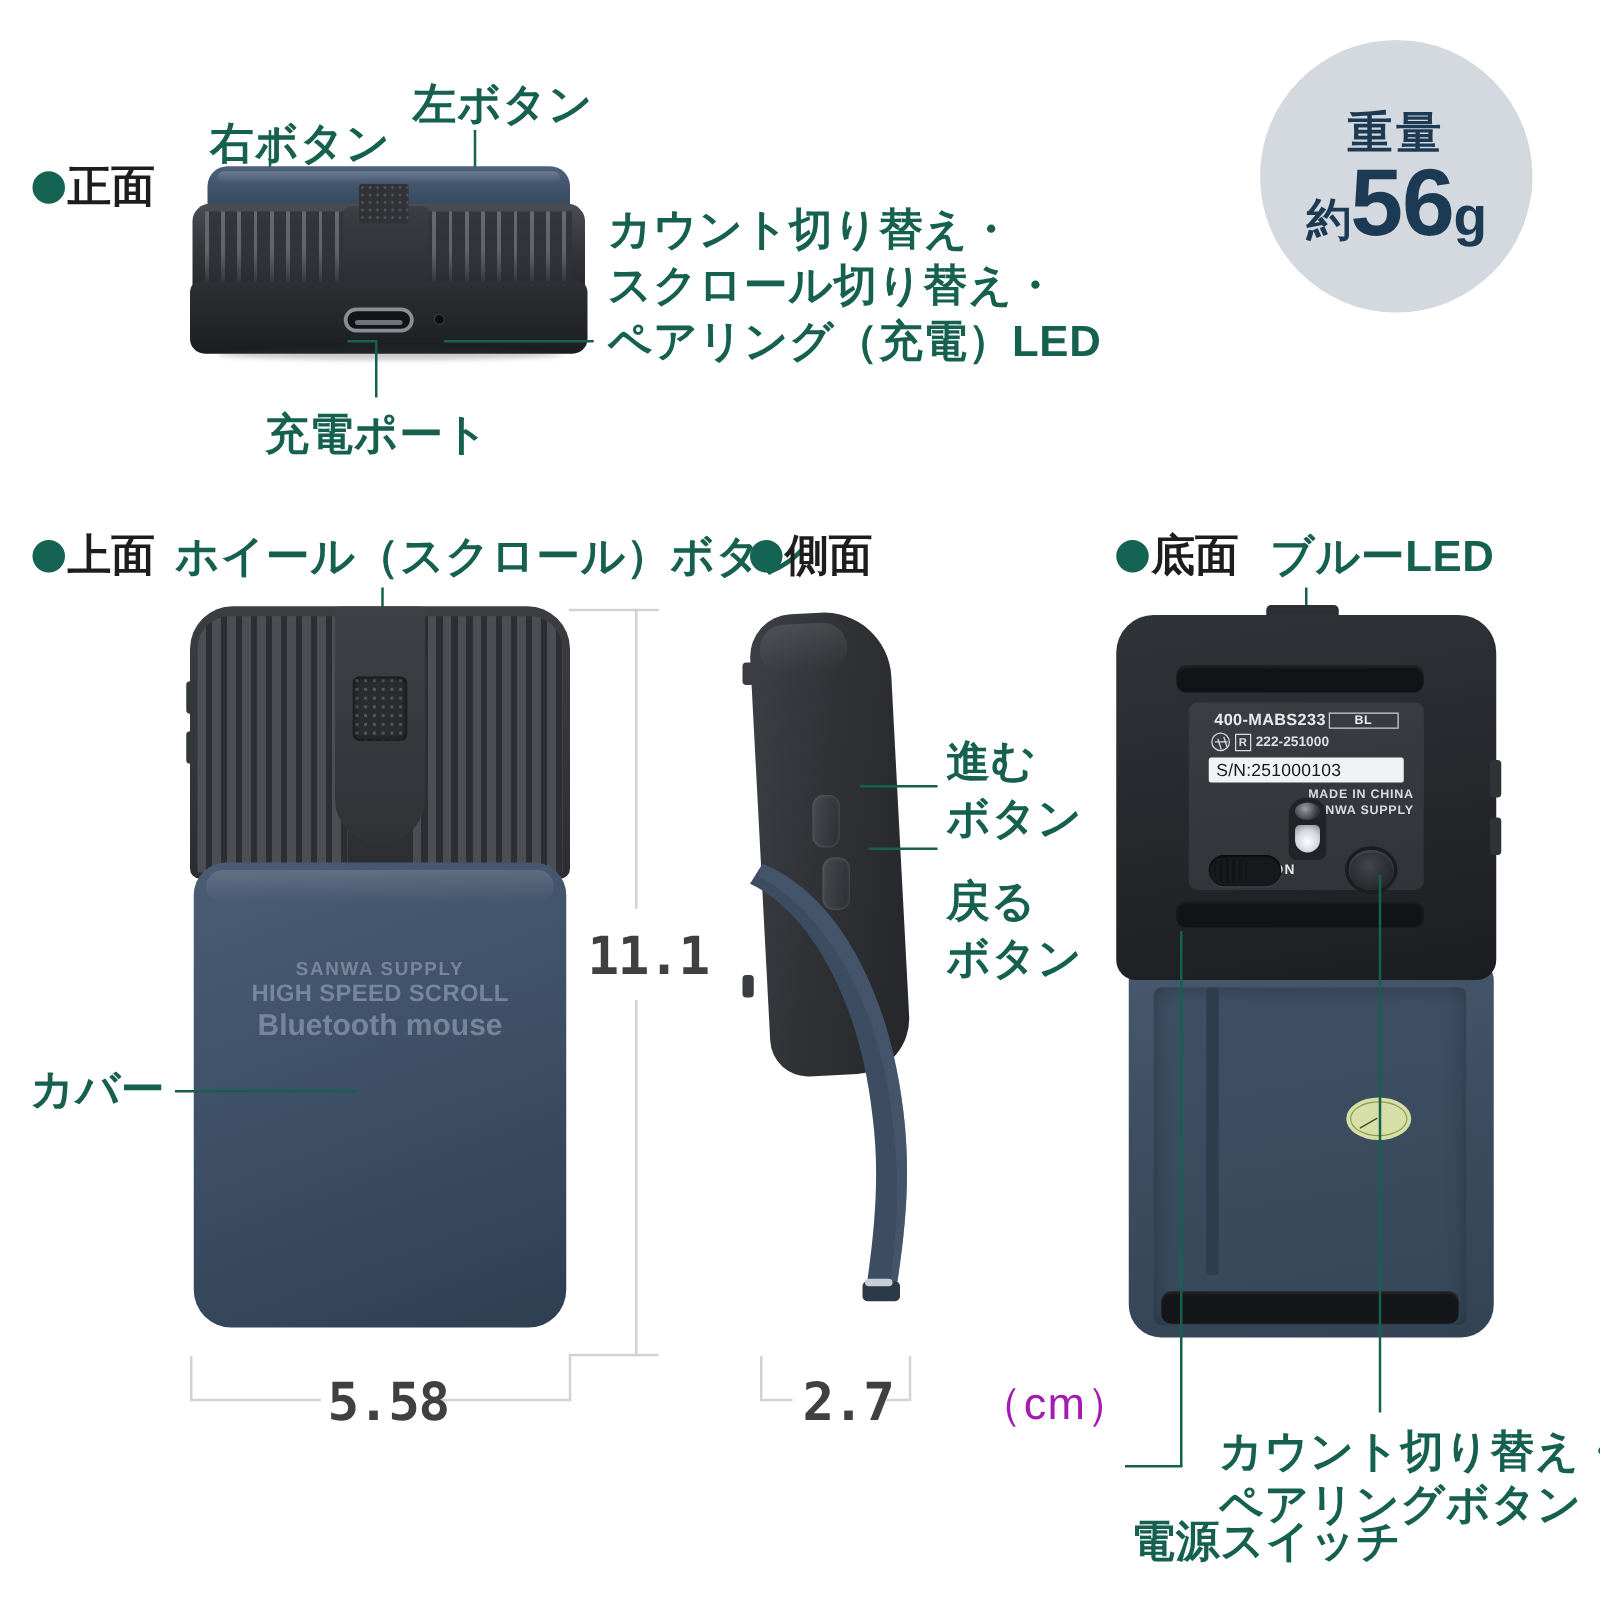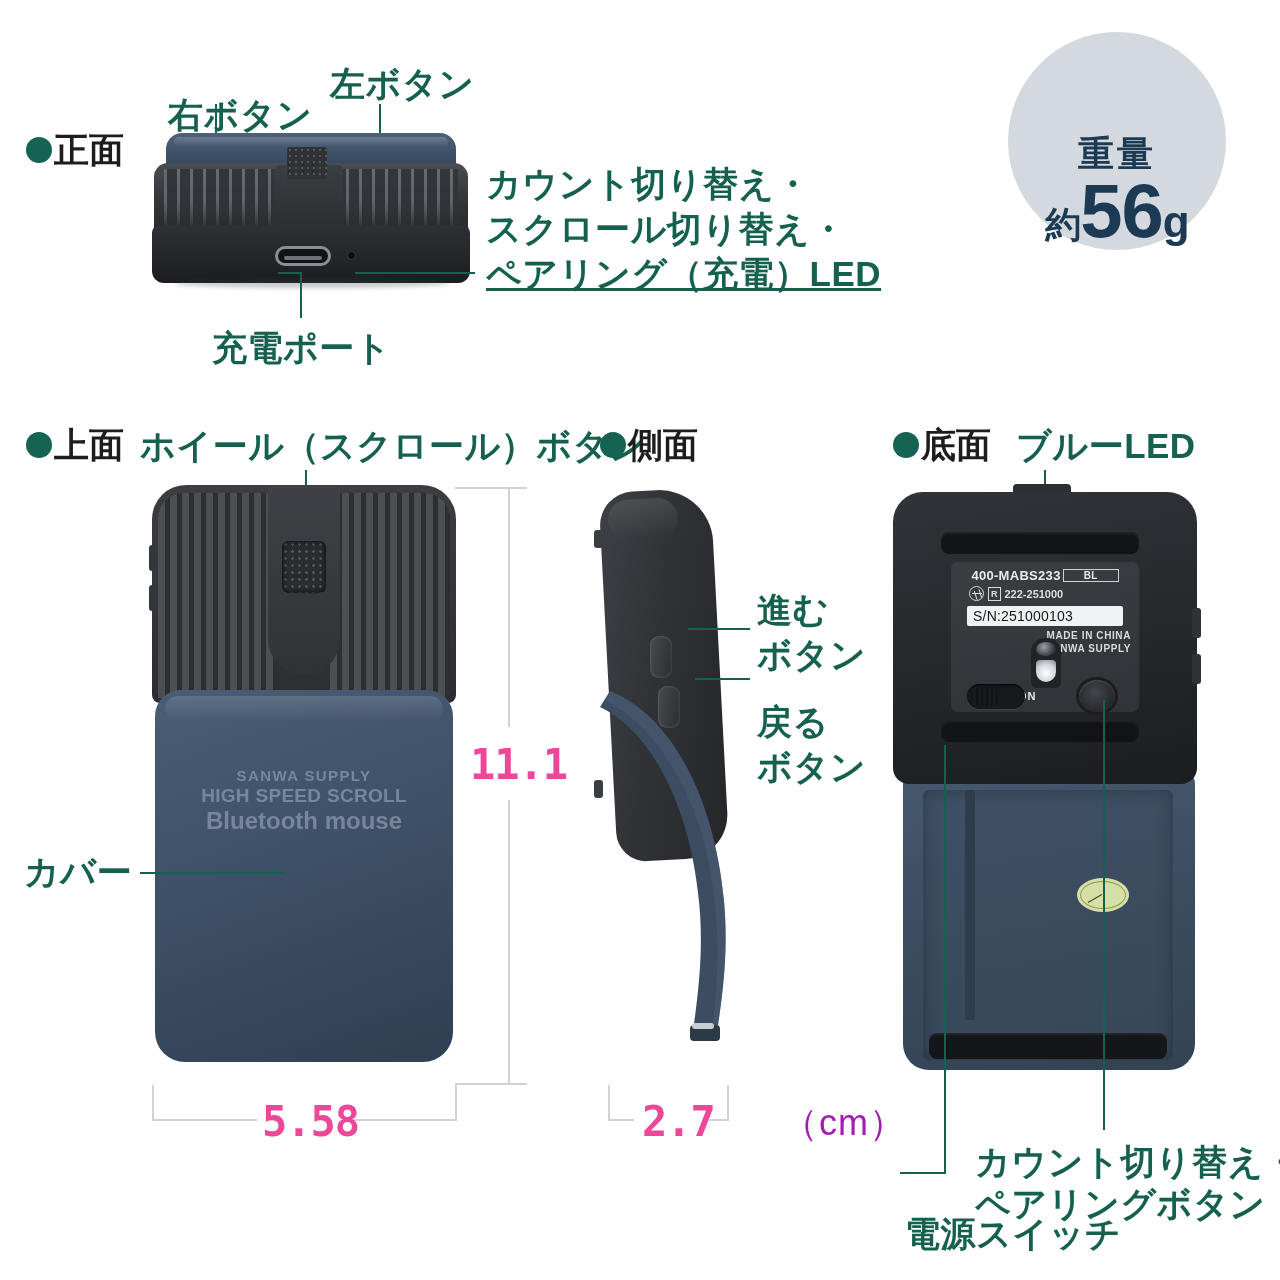--- a/index.html
+++ b/index.html
@@ -29,21 +29,21 @@
     white-space: nowrap;
     line-height: 1.2;
   }
   .sect { display: flex; align-items: center; gap: 2px; }
   .dot {
     width: 26px; height: 26px; border-radius: 50%;
     background: #156352; display: inline-block; flex: 0 0 auto;
   }
   .dim-num {
     position: absolute;
-    color: #ec4899;
+    color: #404040;
     font-family: "DejaVu Sans Mono", "Liberation Mono", monospace;
     font-size: 42px;
     font-weight: 700;
     letter-spacing: -1px;
     white-space: nowrap;
   }
   .cm-unit {
     position: absolute;
     color: #a21caf;
     font-size: 36px;
@@ -59,21 +59,21 @@
   .gline { position: absolute; background: #d2d2d2; }
   .gline-v { width: 2px; }
   .gline-h { height: 2px; }
 
   
   #weight-badge {
     position: absolute; left: 1008px; top: 32px;
     width: 218px; height: 218px; border-radius: 50%;
     background: #d3d9de;
     display: flex; flex-direction: column;
-    align-items: center; justify-content: flex-end;
+    align-items: center; justify-content: center;
     color: #1d3a54;
   }
   #weight-badge .wl {
     font-size: 36px; font-weight: 700; letter-spacing: 3px;
     margin-bottom: -4px;
   }
   #weight-badge .wv {
     display: flex; align-items: baseline; font-weight: 800;
     letter-spacing: -1px;
   }
@@ -408,21 +408,21 @@
     <div class="fm-shadow"></div>
   </div>
 
   <div class="ldr ldr-v" style="left:300px; top:273px; height:45px;"></div>
   <div class="ldr ldr-h" style="left:278px; top:272px; width:24px;"></div>
   <div class="lbl-green" style="left:212px; top:326px;">充電ポート</div>
 
   <div class="ldr ldr-h" style="left:355px; top:272px; width:120px;"></div>
   <div class="lbl-green" style="left:486px; top:162px;">カウント切り替え・</div>
   <div class="lbl-green" style="left:486px; top:207px;">スクロール切り替え・</div>
-  <div class="lbl-green" style="left:486px; top:252px;text-decoration:underline;">ペアリング（充電）LED</div>
+  <div class="lbl-green" style="left:486px; top:252px;">ペアリング（充電）LED</div>
 
   <div class="lbl-dark sect" style="left:26px; top:424px;">
     <span class="dot"></span>
     <span>上面</span>
   </div>
   <div class="lbl-green" style="left:140px; top:424px;">ホイール（スクロール）ボタン</div>
   <div class="ldr ldr-v" style="left:305px; top:470px; height:110px;"></div>
 
   <div class="gline gline-h" style="left:455px; top:487px; width:72px;"></div>
   <div class="gline gline-v" style="left:508px; top:487px; height:240px;"></div>

